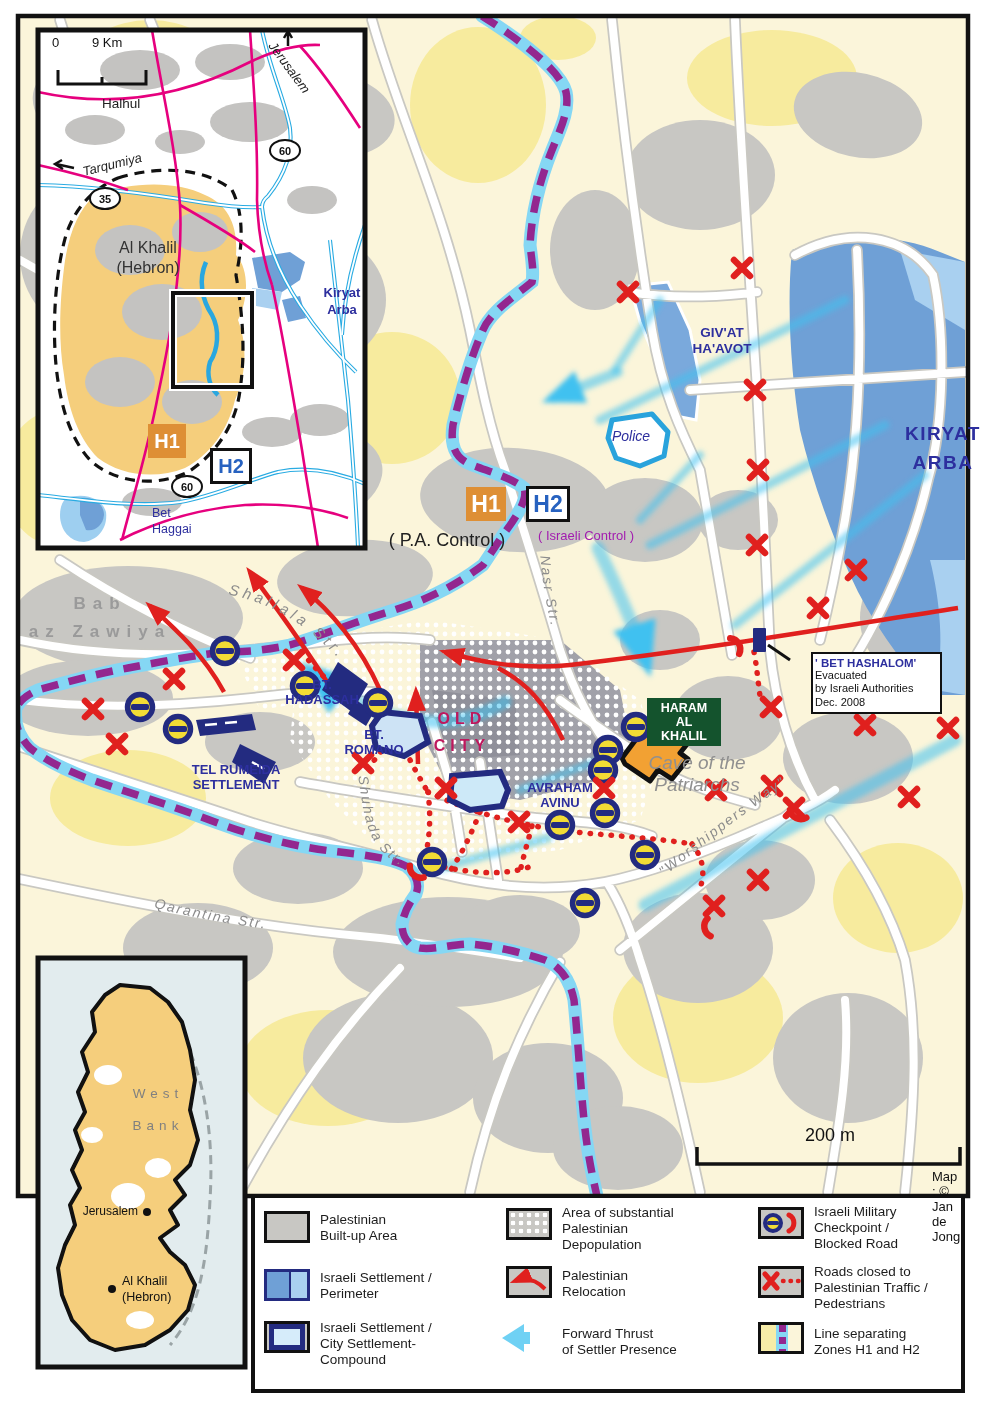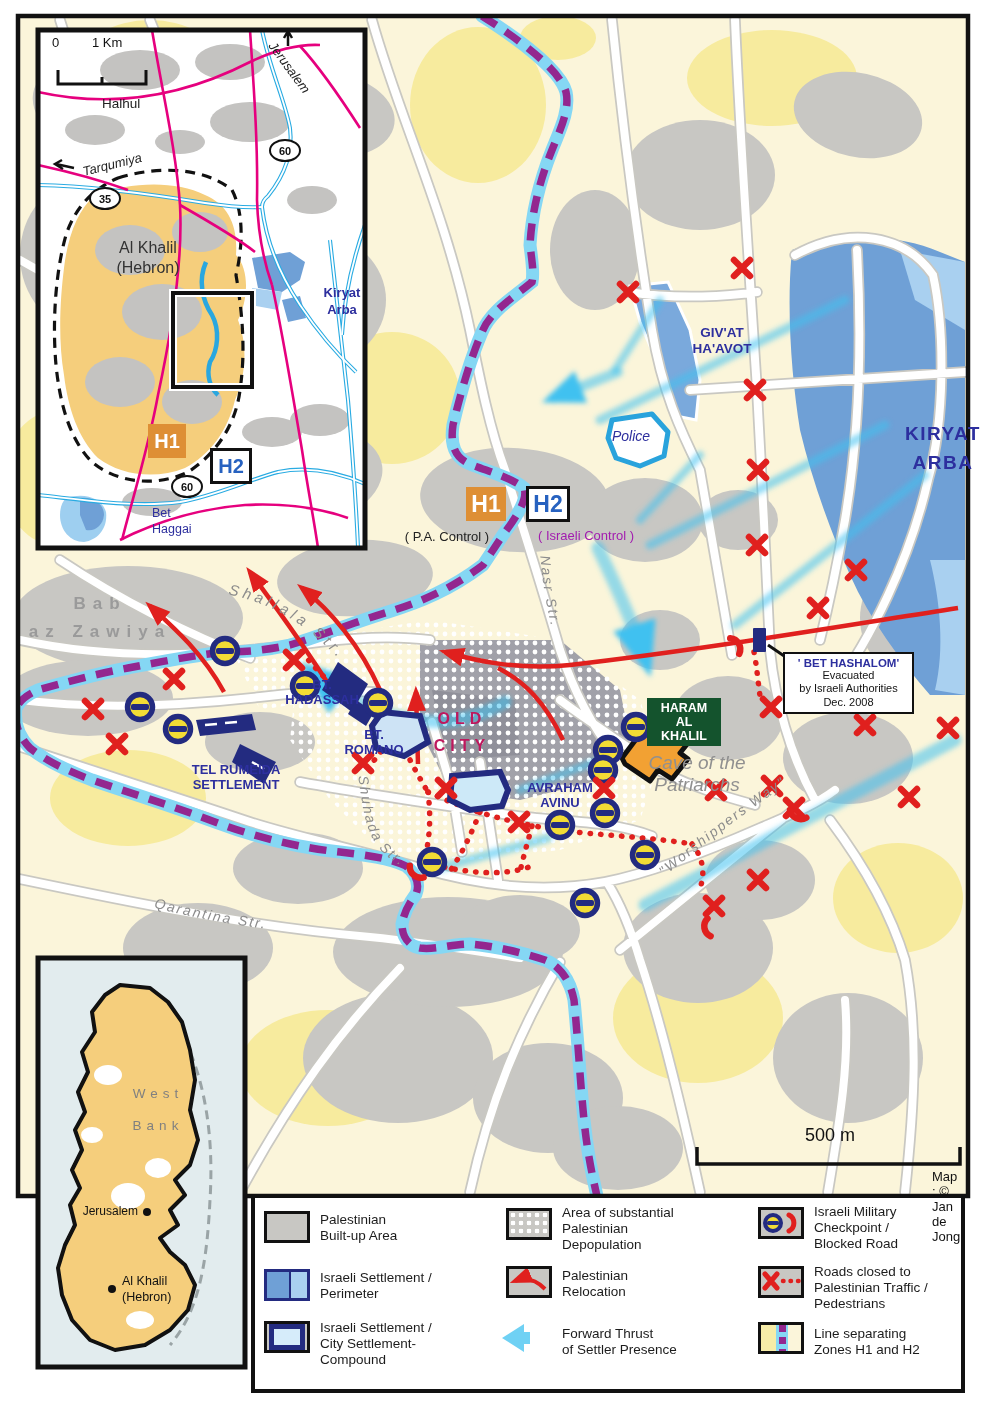--- a/index.html
+++ b/index.html
@@ -5,22 +5,22 @@
   html,body{margin:0;padding:0;background:#fff;}
   #stage{position:relative;width:994px;height:1413px;background:#fff;overflow:hidden;
          font-family:"Liberation Sans","DejaVu Sans",sans-serif;}
   svg{position:absolute;left:0;top:0;}
   .lbl{position:absolute;white-space:pre-line;line-height:1.15;}
   .ctr{transform:translateX(-50%);text-align:center;}
   .navy{color:#2D2F9E;font-weight:bold;font-size:12.5px;padding-left:44px;}
   .graybig{color:#9A9A9A;font-weight:bold;letter-spacing:7px;font-size:17px;}
   .badge{position:absolute;display:flex;align-items:center;justify-content:center;
          font-weight:bold;}
-  .callout{position:absolute;background:#fff;border:2.5px solid #111;text-align:center;
-           padding:3px 2px;}
+  .callout{position:absolute;background:#fff;border:2.5px solid #111;
+           padding:3px 2px;margin-left:28px;}
   .legend-label{position:absolute;white-space:pre-line;font-size:13.5px;line-height:1.18;color:#1c1c1c;}
   .sw{position:absolute;width:46px;height:32px;box-sizing:border-box;}
   .swb{border:3px solid #111;background:#C8C7C3;}
   
   text{font-family:"Liberation Sans","DejaVu Sans",sans-serif;}
   .street{font-size:15px;fill:#8C8C8C;letter-spacing:4px;font-style:italic;}
   .street2{font-size:14px;fill:#8C8C8C;letter-spacing:2px;font-style:italic;}
   .dirlbl{font-size:13px;fill:#222;font-style:italic;}
 </style>
 </head>
@@ -372,36 +372,36 @@
   </g>
   <circle cx="147" cy="1212" r="4" fill="#111"></circle>
   <circle cx="112" cy="1289" r="4" fill="#111"></circle>
   <rect x="38" y="958" width="207" height="409" fill="none" stroke="#111" stroke-width="5"></rect>
 </g>
 
 <rect x="253" y="1196" width="710" height="195" fill="#fff" stroke="#111" stroke-width="4"></rect>
 </svg>
 
 <div class="lbl" style="left:52px;top:36px;font-size:13px;color:#111">0</div>
-<div class="lbl" style="left:92px;top:36px;font-size:13px;color:#111">1 Km</div>
+<div class="lbl" style="left:92px;top:36px;font-size:13px;color:#111">9 Km</div>
 <div class="lbl" style="left:102px;top:96px;font-size:13.5px;color:#222">Halhul</div>
 <div class="badge" style="left:89px;top:187px;width:28px;height:19px;border:2.5px solid #111;border-radius:50%;background:#fff;font-size:11px;color:#111">35</div>
 <div class="badge" style="left:269px;top:139px;width:28px;height:19px;border:2.5px solid #111;border-radius:50%;background:#fff;font-size:11px;color:#111">60</div>
 <div class="badge" style="left:171px;top:475px;width:28px;height:19px;border:2.5px solid #111;border-radius:50%;background:#fff;font-size:11px;color:#111">60</div>
 <div class="lbl ctr" style="left:148px;top:238px;font-size:16px;color:#333;line-height:1.25">Al Khalil
 (Hebron)</div>
 <div class="lbl ctr navy" style="left:320px;top:285px;font-size:13px;line-height:1.3">Kiryat
 Arba</div>
 <div class="badge" style="left:148px;top:424px;width:38px;height:34px;background:#DE8F35;color:#fff;font-size:20px">H1</div>
 <div class="badge" style="left:210px;top:448px;width:36px;height:30px;background:#fff;border:3.5px solid #111;color:#2762C0;font-size:20px">H2</div>
 <div class="lbl navy" style="left:108px;top:505px;font-size:12.5px;font-weight:normal;line-height:1.3">Bet
 Haggai</div>
 
 <div class="badge" style="left:466px;top:487px;width:40px;height:34px;background:#DE8F35;color:#fff;font-size:23px">H1</div>
-<div class="lbl ctr" style="left:447px;top:530px;font-size:13px;color:#222">( P.A. Control )</div>
+<div class="lbl ctr" style="left:447px;top:530px;font-size:18px;color:#222">( P.A. Control )</div>
 <div class="badge" style="left:526px;top:486px;width:38px;height:30px;background:#fff;border:3.5px solid #111;color:#2762C0;font-size:23px">H2</div>
 <div class="lbl ctr" style="left:586px;top:529px;font-size:13px;color:#a21caf">( Israeli Control )</div>
 <div class="lbl" style="left:612px;top:428px;font-size:14px;font-style:italic;color:#2D2F9E">Police</div>
 <div class="lbl ctr navy" style="left:700px;top:325px;font-size:13.5px">GIV'AT
 HA'AVOT</div>
 <div class="lbl ctr navy" style="left:921px;top:420px;font-size:19px;letter-spacing:1.5px;line-height:1.5">KIRYAT
 ARBA</div>
 <div class="lbl ctr graybig" style="left:100px;top:590px;line-height:1.65">Bab
 az Zawiya</div>
 <div class="lbl ctr navy" style="left:300px;top:678px;font-size:13px">BT.
@@ -418,21 +418,21 @@
 AL
 KHALIL</div>
 <div class="lbl ctr" style="left:697px;top:752px;font-size:19px;font-style:italic;color:#909090">Cave of the
 Patriarchs</div>
 <div class="callout" style="left:783px;top:652px;width:123px">
   <div style="font-size:11.5px;font-weight:bold;color:#2D2F9E">' BET HASHALOM'</div>
   <div class="lbl" style="position:static;font-size:11px;color:#111;line-height:1.22">Evacuated
 by Israeli Authorities
 Dec. 2008</div>
 </div>
-<div class="lbl ctr" style="left:830px;top:1125px;font-size:18px;color:#111">500 m</div>
+<div class="lbl ctr" style="left:830px;top:1125px;font-size:18px;color:#111">200 m</div>
 <div class="lbl" style="left:963px;top:1170px;transform:translateX(-100%);font-size:13px;color:#111">Map : © Jan de Jong</div>
 
 <div class="lbl ctr" style="left:158px;top:1078px;font-size:13.5px;color:#808080;letter-spacing:5px;line-height:2.4">West
 Bank</div>
 <div class="lbl" style="left:58px;top:1205px;width:80px;text-align:right;font-size:12px;color:#111">Jerusalem</div>
 <div class="lbl" style="left:122px;top:1274px;font-size:12.5px;color:#111;line-height:1.25">Al Khalil
 (Hebron)</div>
 
 <div>
 

